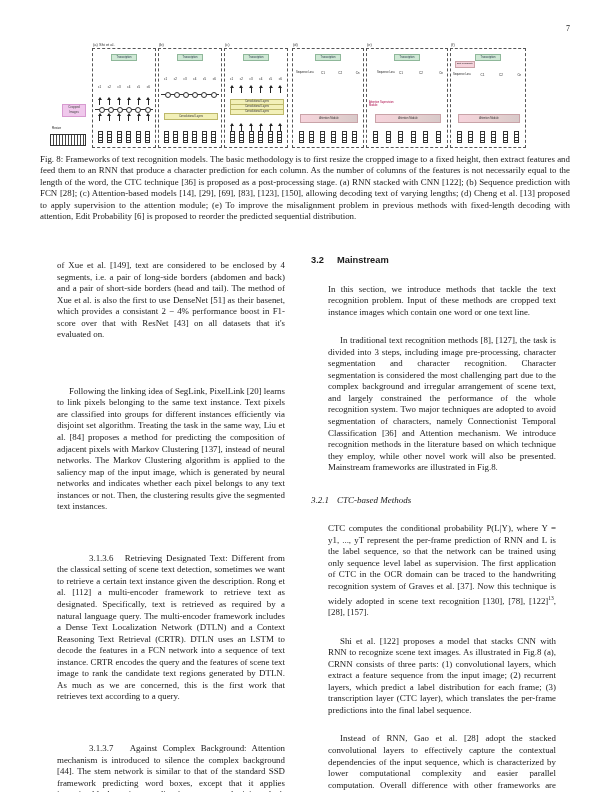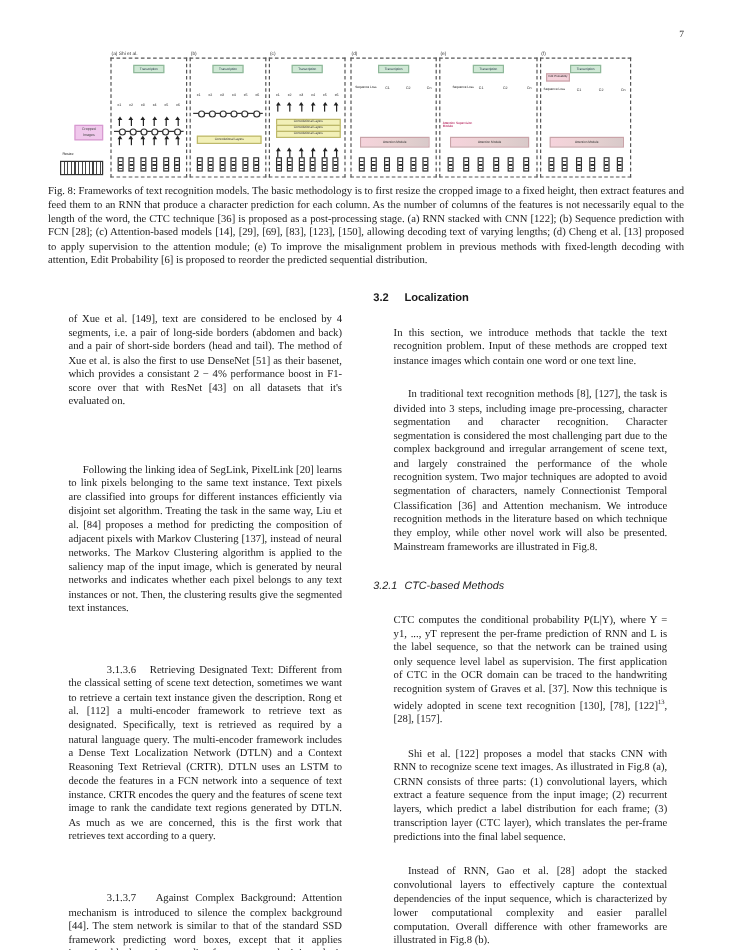--- a/index.html
+++ b/index.html
@@ -35,22 +35,22 @@
   .resize-label { position:absolute; left:12px; top:82px; font-size:3px; font-family:"Liberation Sans", sans-serif; }
   .caption { position:absolute; left:40px; top:154px; width:530px; font-size:8.9px; line-height:11.4px; text-align:justify; }
   .col { position:absolute; top:243px; width:262px; font-size:8.9px; line-height:11.55px; text-align:justify; }
   .col.left { left:40px; }
   .col.right { left:311px; }
   .col p { margin:17px; }
   .indent { text-indent:12px; }
   .subindent { text-indent:32px; }
   .gap { height:11px; }
   .sec-head { font-family:"Liberation Sans", sans-serif; font-weight:bold; font-size:9.3px; margin:0 0 4px 0; }
-  .sec-head .num { display:inline-block; width:26px; }
-  .subsec-head { font-family:Liberation Sans, sans-serif; font-style:italic; font-size:9px; margin:21px 0 3px 0; }
+  .sec-head .num { display:inline-block; width:26px;margin-top:12px; }
+  .subsec-head { font-family:Liberation Serif, serif; font-style:italic; font-size:9px; margin:21px 0 3px 0; }
   .subsec-head .num { display:inline-block; width:26px; }
   .bold { font-weight:normal; }
   .footnote { font-size:7.2px; margin-top:9px; padding-left:10px; }
   sup { font-size:5.5px; }
 </style>
 </head>
 <body>
 
 <div class="page-num">7</div>
 
@@ -243,20 +243,20 @@
   <p>of Xue et al. [149], text are considered to be enclosed by 4 segments, i.e. a pair of long-side borders (abdomen and back) and a pair of short-side borders (head and tail). The method of Xue et al. is also the first to use DenseNet [51] as their basenet, which provides a consistant 2 − 4% performance boost in F1-score over that with ResNet [43] on all datasets that it's evaluated on.</p>
   <div class="gap"></div>
   <p class="indent">Following the linking idea of SegLink, PixelLink [20] learns to link pixels belonging to the same text instance. Text pixels are classified into groups for different instances efficiently via disjoint set algorithm. Treating the task in the same way, Liu et al. [84] proposes a method for predicting the composition of adjacent pixels with Markov Clustering [137], instead of neural networks. The Markov Clustering algorithm is applied to the saliency map of the input image, which is generated by neural networks and indicates whether each pixel belongs to any text instances or not. Then, the clustering results give the segmented text instances.</p>
   <div style="height:6px"></div>
   <p class="subindent"><span>3.1.3.6</span>&nbsp;&nbsp;&nbsp;<span class="bold">Retrieving Designated Text</span><span>: Different from the classical setting of scene text detection, sometimes we want to retrieve a certain text instance given the description. Rong et al. [112] a multi-encoder framework to retrieve text as designated. Specifically, text is retrieved as required by a natural language query. The multi-encoder framework includes a Dense Text Localization Network (DTLN) and a Context Reasoning Text Retrieval (CRTR). DTLN uses an LSTM to decode the features in a FCN network into a sequence of text instance. CRTR encodes the query and the features of scene text image to rank the candidate text regions generated by DTLN. As much as we are concerned, this is the first work that retrieves text according to a query.</span></p>
   <div style="height:6px"></div>
   <p class="subindent"><span>3.1.3.7</span>&nbsp;&nbsp;&nbsp;<span class="bold">Against Complex Background</span><span>: Attention mechanism is introduced to silence the complex background [44]. The stem network is similar to that of the standard SSD framework predicting word boxes, except that it applies inception blocks on its cascading feature maps, obtaining what's called Aggregated Inception Feature (AIF). An additional text attention module is added, which is again based on inception blocks. The attention is applied on all AIF, reducing the noisy background.</span></p>
 </div>
 
 <div class="col right">
-  <div class="sec-head"><span class="num">3.2</span><span>Localization</span></div>
+  <div class="sec-head"><span class="num">3.2</span><span>Mainstream</span></div>
   <p>In this section, we introduce methods that tackle the text recognition problem. Input of these methods are cropped text instance images which contain one word or one text line.</p>
   <p class="indent">In traditional text recognition methods [8], [127], the task is divided into 3 steps, including image pre-processing, character segmentation and character recognition. Character segmentation is considered the most challenging part due to the complex background and irregular arrangement of scene text, and largely constrained the performance of the whole recognition system. Two major techniques are adopted to avoid segmentation of characters, namely Connectionist Temporal Classification [36] and Attention mechanism. We introduce recognition methods in the literature based on which technique they employ, while other novel work will also be presented. Mainstream frameworks are illustrated in Fig.8.</p>
   <div class="subsec-head"><span class="num">3.2.1</span><span>CTC-based Methods</span></div>
   <p><span>CTC computes the conditional probability P(L|Y), where Y = y1, ..., yT represent the per-frame prediction of RNN and L is the label sequence, so that the network can be trained using only sequence level label as supervision. The first application of CTC in the OCR domain can be traced to the handwriting recognition system of Graves et al. [37]. Now this technique is widely adopted in scene text recognition [130], [78], [122]</span><sup>13</sup><span>, [28], [157].</span></p>
   <p class="indent">Shi et al. [122] proposes a model that stacks CNN with RNN to recognize scene text images. As illustrated in Fig.8 (a), CRNN consists of three parts: (1) convolutional layers, which extract a feature sequence from the input image; (2) recurrent layers, which predict a label distribution for each frame; (3) transcription layer (CTC layer), which translates the per-frame predictions into the final label sequence.</p>
   <p class="indent">Instead of RNN, Gao et al. [28] adopt the stacked convolutional layers to effectively capture the contextual dependencies of the input sequence, which is characterized by lower computational complexity and easier parallel computation. Overall difference with other frameworks are illustrated in Fig.8 (b).</p>
 </div>
 
 </body></html>

